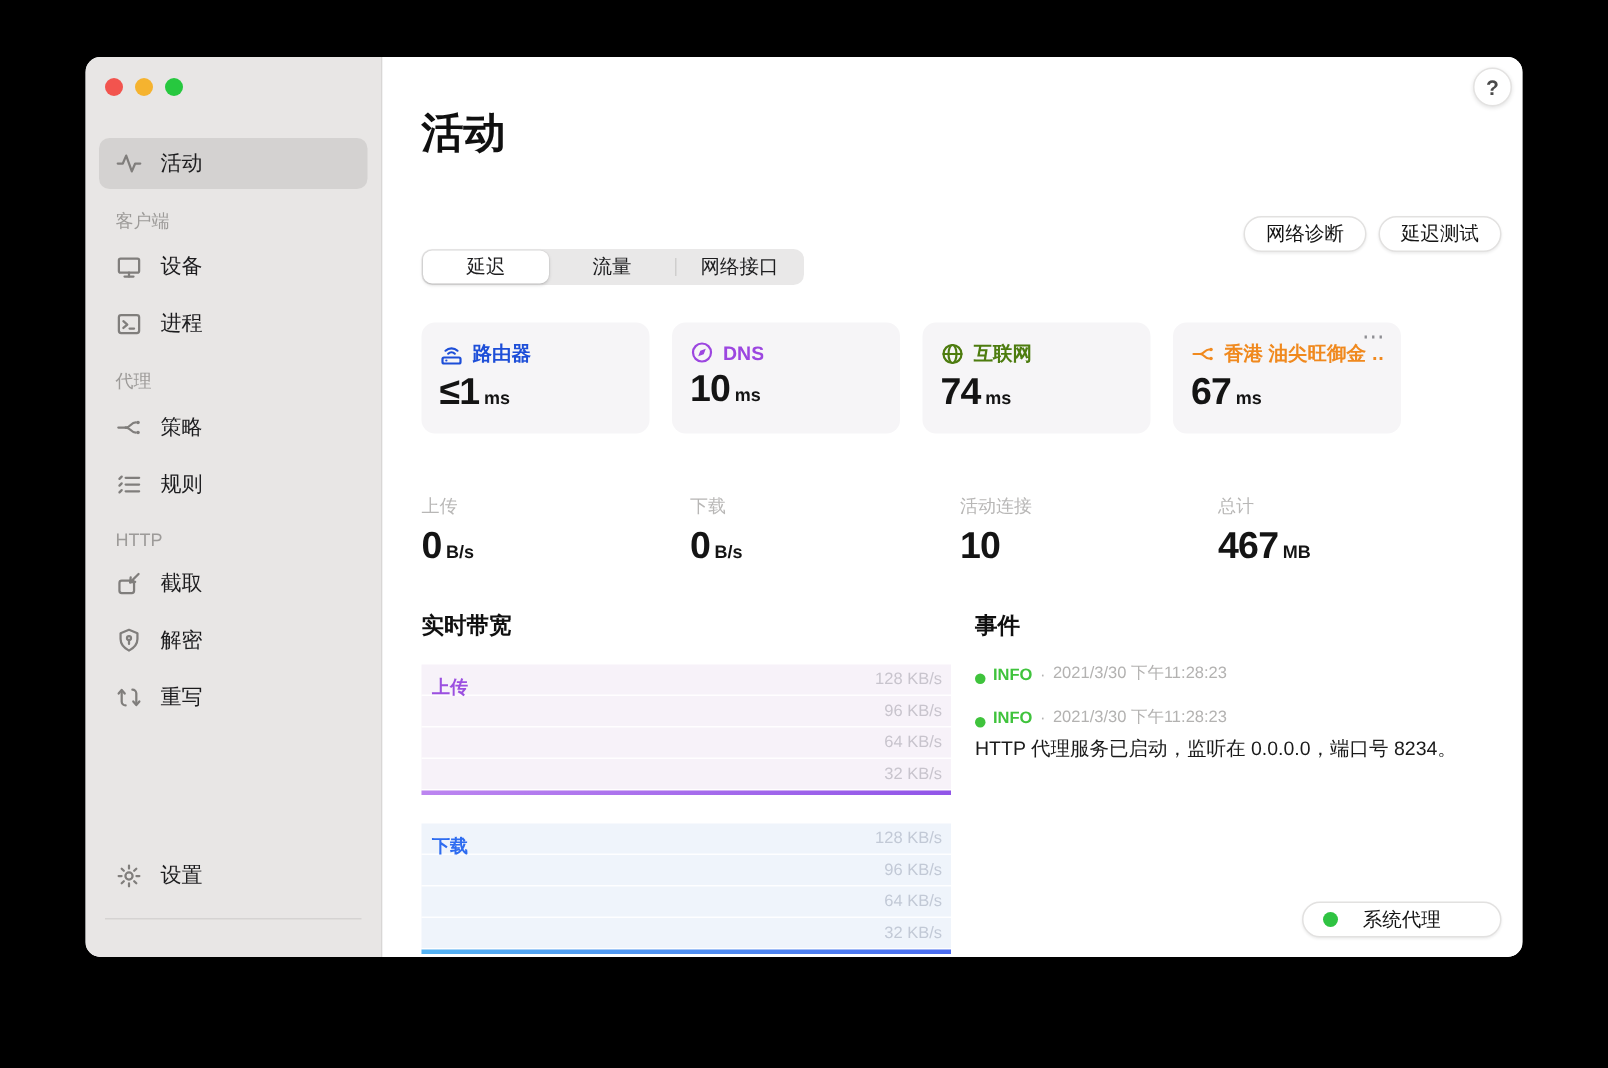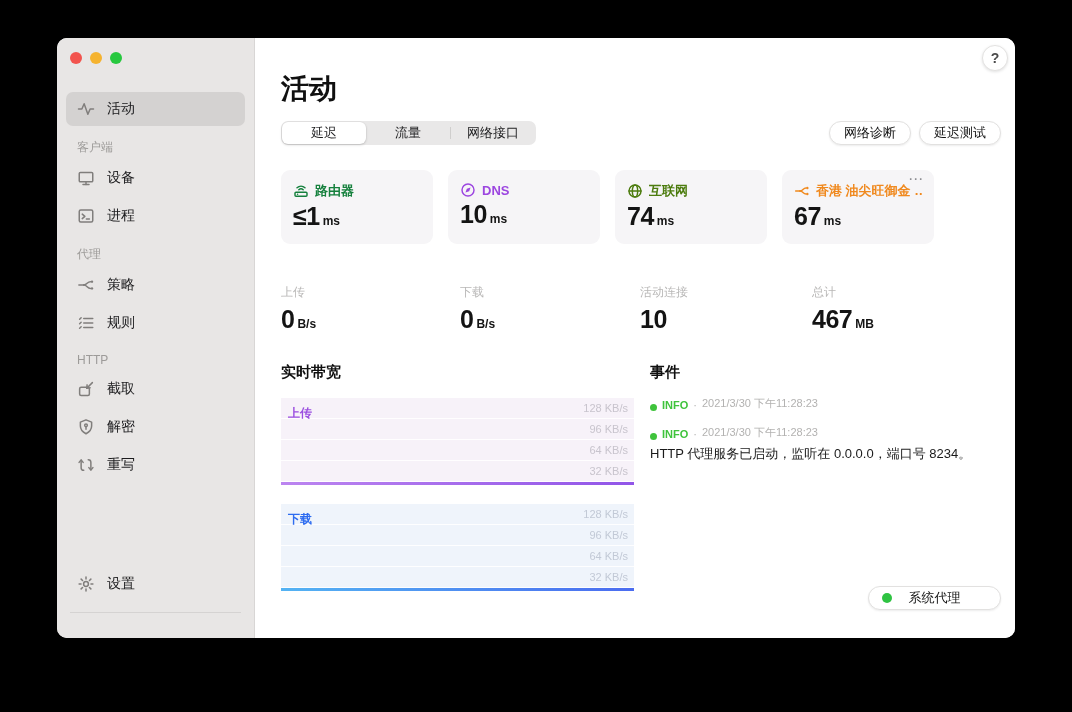--- a/index.html
+++ b/index.html
@@ -27,21 +27,21 @@
   .ext-icon svg { width:15px; height:15px; }
 
   
   .main { flex:1; position:relative; padding:0 14px 0 26px; background:#fff; }
   .help-btn { position:absolute; top:7px; right:7px; width:26px; height:26px; border-radius:50%;
               background:#fff; border:1px solid #e3e2e1; box-shadow:0 1px 3px rgba(0,0,0,.12);
               display:flex; align-items:center; justify-content:center; font-size:14px; font-weight:700; color:#4a4a4a; }
   .page-title { margin-top:32px; font-size:28px; font-weight:700; color:#101010; }
 
   .controls-row { margin-top:13px; display:flex; align-items:center; justify-content:space-between; }
-  .segmented { display:flex; background:#e9e8e8; border-radius:7px; padding:1px; height:24px; align-items:stretch; }
+  .segmented { display:flex; background:#e9e8e8; border-radius:7px; padding:1px; height:24px; align-items:stretch;margin-top:45px; }
   .segment { min-width:84px; padding:0 12px; display:flex; align-items:center; justify-content:center;
              font-size:13px; color:#1d1d1f; border-radius:6px; }
   .segment.active { background:#fff; box-shadow:0 1px 2.5px rgba(0,0,0,.18), 0 0 0 .5px rgba(0,0,0,.04); }
   .seg-divider { width:1px; background:#cfcecd; margin:5px 0; }
   .header-actions { display:flex; gap:8px; }
   .pill-btn { height:24px; padding:0 14px; border-radius:12px; background:#fff; border:1px solid #e2e1e0;
               box-shadow:0 1px 2px rgba(0,0,0,.08); font-size:13px; color:#141414;
               display:flex; align-items:center; }
 
   .cards-row { display:flex; gap:15px; margin-top:25px; }
@@ -81,21 +81,21 @@
   .chart.upload .chart-line { background:linear-gradient(90deg,#bc85f0,#9155e8); }
   .chart.download .chart-line { background:linear-gradient(90deg,#54b3f3,#4b6cf0); }
 
   .event { margin-top:14px; }
   .event:first-of-type { margin-top:16px; }
   .event-meta { display:flex; align-items:flex-end; gap:5px; font-size:11px; color:#b3b2b1; }
   .event-dot { width:7px; height:7px; border-radius:50%; }
   .event-level { font-weight:700; }
   .event-msg { margin-top:5px; font-size:13px; color:#1a1a1a; }
 
-  .status-row { position:absolute; right:14px; bottom:28px; display:flex; gap:0; }
+  .status-row { position:absolute; right:14px; bottom:13px; display:flex; gap:0; }
   .status-btn { position:relative; width:133px; height:24px; border-radius:12px; background:#fff;
                 border:1px solid #e2e1e0; box-shadow:0 1px 2px rgba(0,0,0,.08);
                 display:flex; align-items:center; justify-content:center; font-size:13px; color:#141414; }
   .status-dot { position:absolute; left:13px; width:10px; height:10px; border-radius:50%; }
 </style>
 </head>
 <body>
 
 <div class="window">
 
@@ -229,21 +229,21 @@
         <div class="segment">网络接口</div>
       </div>
       <div class="header-actions">
         <button class="pill-btn">网络诊断</button>
         <button class="pill-btn">延迟测试</button>
       </div>
     </div>
 
     <div class="cards-row">
       <div class="card">
-        <div class="card-head" style="color: #15803d;">
+        <div class="card-head" style="color: #1d4ed8; align-items: flex-end;">
           <span class="card-icon">
             <svg viewBox="0 0 24 24" fill="none" stroke="currentColor" stroke-width="2.2" stroke-linecap="round" stroke-linejoin="round">
                 <rect x="3" y="14" width="18" height="6" rx="1.5"></rect>
                 <line x1="6.8" y1="17" x2="6.9" y2="17"></line>
                 <path d="M8.7 10.2a4.7 4.7 0 0 1 6.6 0"></path>
                 <path d="M6 7.2a9 9 0 0 1 12 0"></path>
               </svg>
           </span>
           <span class="card-label">路由器</span>
         </div>

